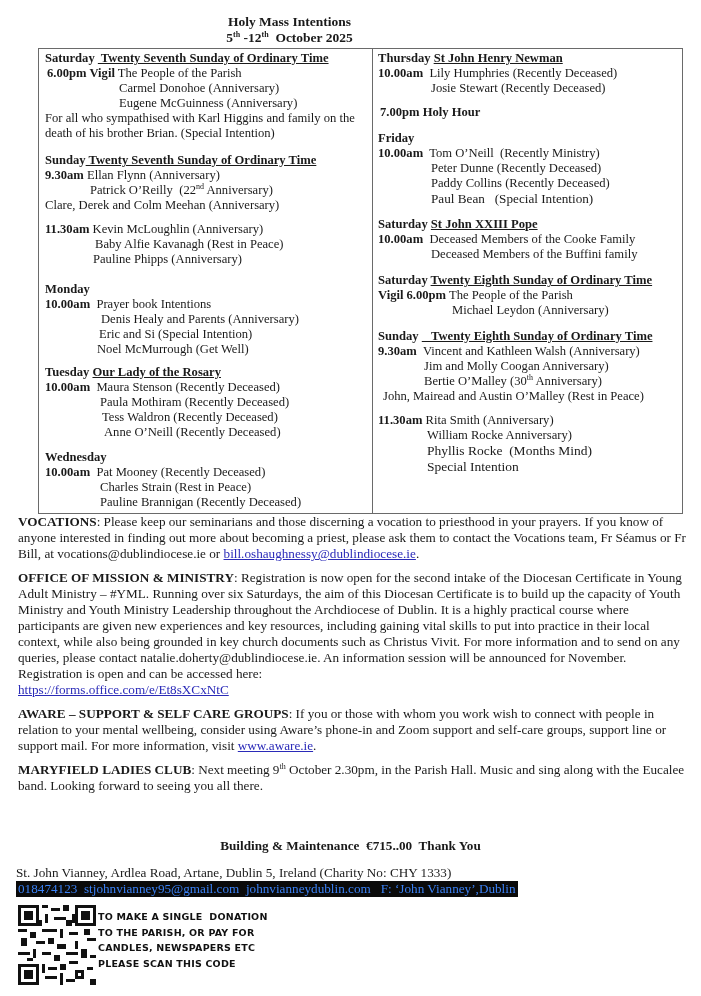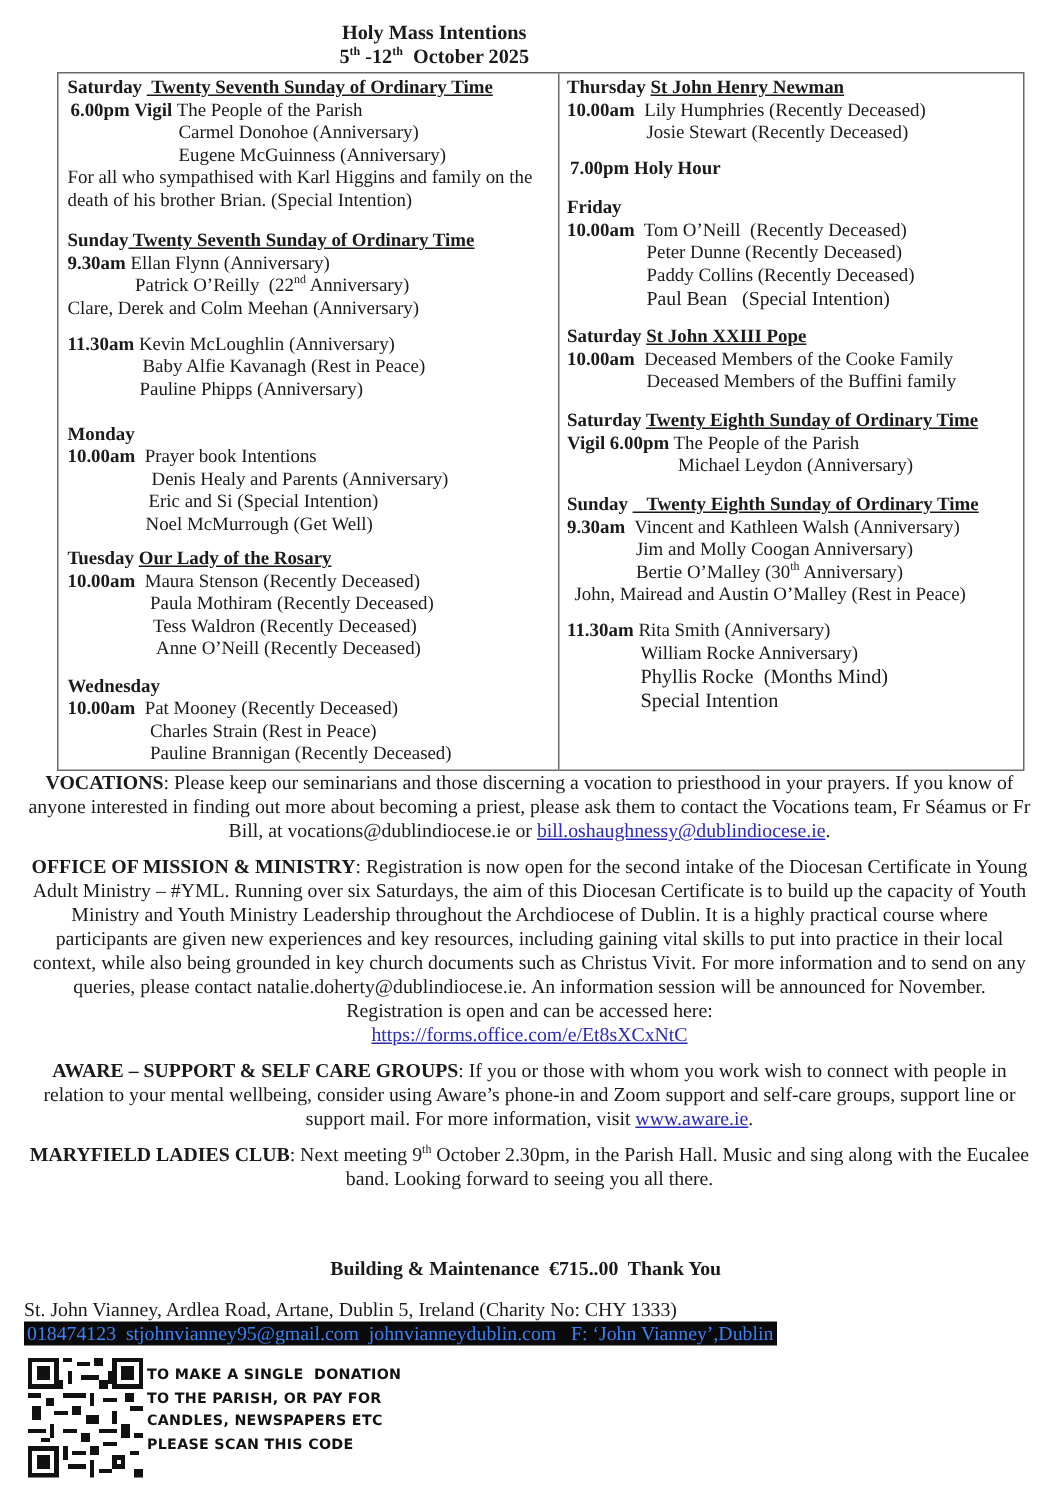--- a/index.html
+++ b/index.html
@@ -16,21 +16,21 @@
   }
   .col { box-sizing: border-box; padding: 2px 0 0 6px; }
   .col.left { width: 334px; border-right: 1px solid #6a6a6a; }
   .col.right { flex: 1; padding-left: 5px; }
   .block { margin-bottom: 8px; }
   .b { font-weight: bold; }
   .u { font-weight: bold; text-decoration: underline; text-align: center; }
   .line { white-space: nowrap; }
   .big { font-size: 13.5px; line-height: 16px; }
   .notices { position: absolute; left: 18px; top: 514px; width: 670px; font-size: 13.2px; line-height: 16px; }
-  .notice { margin-bottom: 8px; text-align: center; }
+  .notice { margin-bottom: 8px; }
   .notice .title { font-weight: bold; }
   a.link { color: #2a2ab8; text-decoration: underline; }
   .thanks { position: absolute; top: 838px; left: 0; width: 701px; text-align: center; font-weight: bold; font-size: 13.2px; }
   .address { position: absolute; top: 865px; left: 16px; font-size: 13.2px; white-space: nowrap; }
   .contact { position: absolute; top: 881px; left: 16px; font-size: 13.2px; background: #0a0a0a; color: #3b82f6; padding: 0 2px; line-height: 16px; white-space: nowrap; }
   .qr { position: absolute; left: 18px; top: 905px; width: 78px; height: 80px; }
   .qrtext { position: absolute; left: 98px; top: 909px; font-family: "DejaVu Sans", sans-serif; font-weight: bold; font-size: 9.5px; line-height: 15.5px; letter-spacing: 0.2px; color: #111; }
 </style>
 </head>
 <body>
@@ -85,21 +85,21 @@
 
   <div class="col right">
     <div class="block">
       <div class="line"><span class="b" style="white-space:pre">Thursday </span><span class="u">St John Henry Newman</span></div>
       <div class="line"><span class="b">10.00am</span><span style="white-space:pre">  Lily Humphries (Recently Deceased)</span></div>
       <div class="line" style="padding-left:53px">Josie Stewart (Recently Deceased)</div>
       <div class="line b" style="margin-top:9px;padding-left:2px">7.00pm Holy Hour</div>
     </div>
     <div class="block" style="margin-top:11px">
       <div class="line b">Friday</div>
-      <div class="line"><span class="b">10.00am</span><span style="white-space:pre">  Tom O’Neill  (Recently Deceased)</span></div>
+      <div class="line"><span class="b">10.00am</span><span style="white-space:pre">  Tom O’Neill  (Recently Ministry)</span></div>
       <div class="line" style="padding-left:53px">Peter Dunne (Recently Deceased)</div>
       <div class="line" style="padding-left:53px">Paddy Collins (Recently Deceased)</div>
       <div class="line" style="padding-left:53px;white-space:pre;font-size:13.2px">Paul Bean   (Special Intention)</div>
     </div>
     <div class="block" style="margin-top:11px">
       <div class="line"><span class="b" style="white-space:pre">Saturday </span><span class="u">St John XXIII Pope</span></div>
       <div class="line"><span class="b">10.00am</span><span style="white-space:pre">  Deceased Members of the Cooke Family</span></div>
       <div class="line" style="padding-left:53px">Deceased Members of the Buffini family</div>
     </div>
     <div class="block" style="margin-top:11px">

